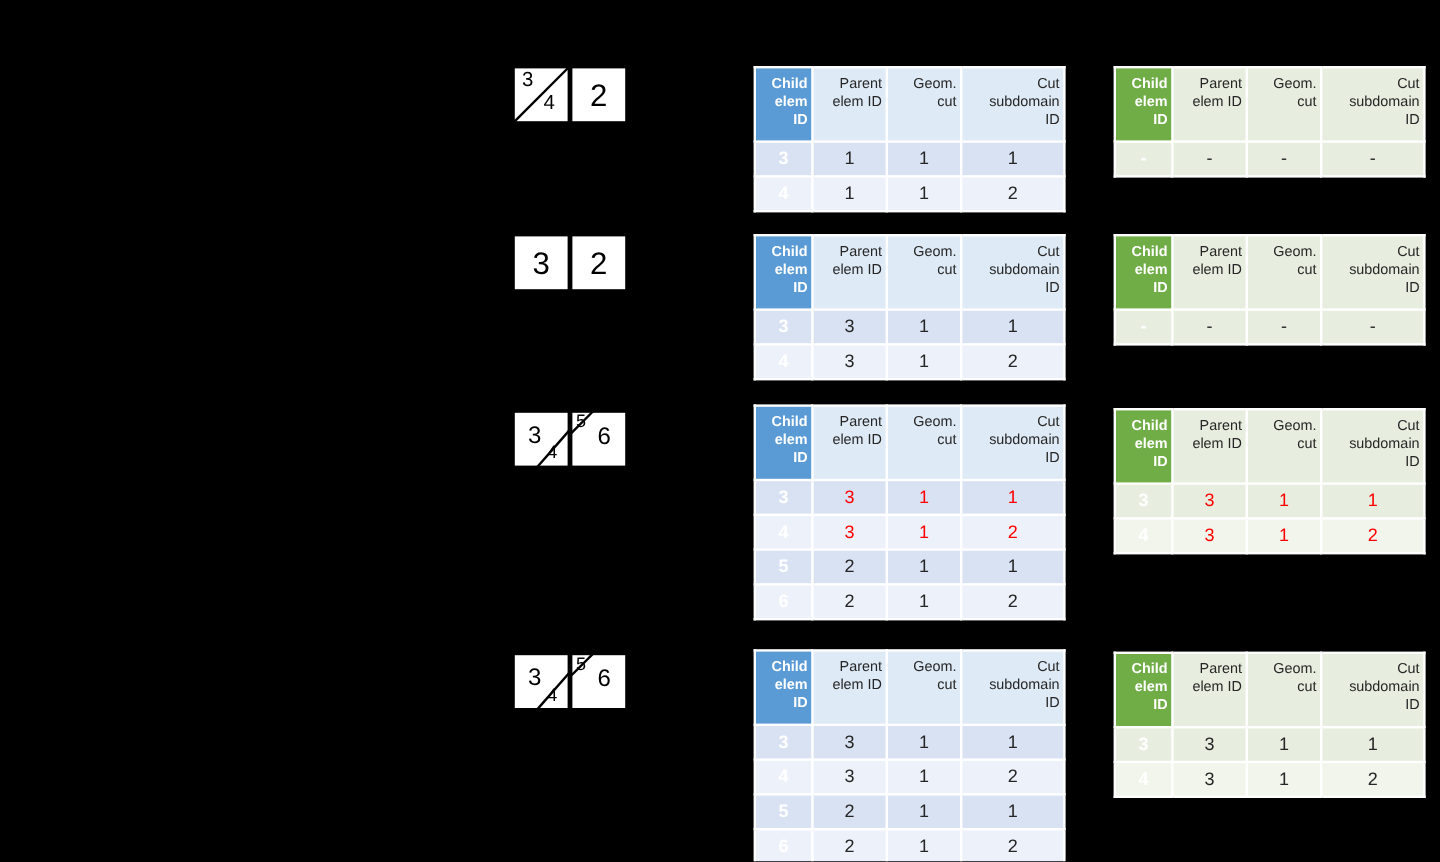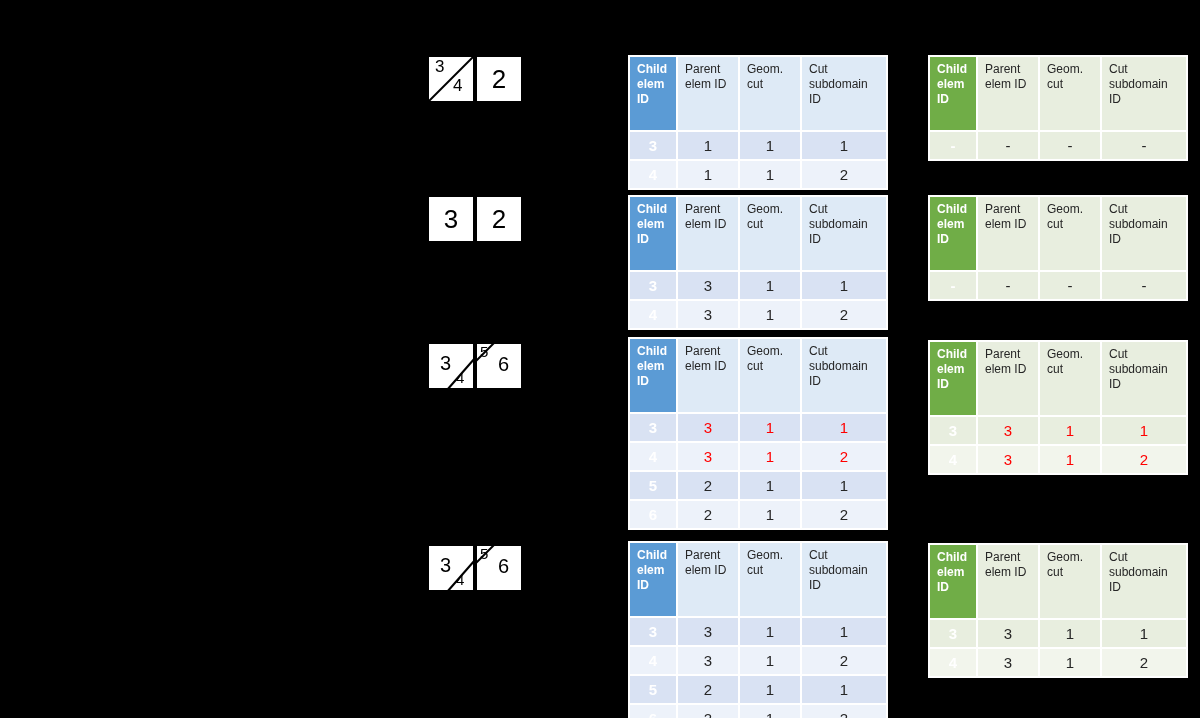--- a/index.html
+++ b/index.html
@@ -20,21 +20,21 @@
   .lbl.sm  { font-size:15px; }
   .lbl.med17 { font-size:17px; }
 
   
   table.tbl {
     position:absolute; border-collapse:collapse; table-layout:fixed;
     font-family:"Liberation Sans", sans-serif;
   }
   .tbl th, .tbl td { border:2px solid #ffffff; box-sizing:border-box; }
   .tbl th {
-    height:75px; font-size:12px; font-weight:normal; text-align:left;
+    height:62px; font-size:12px; font-weight:normal; text-align:right;
     vertical-align:top; padding:5px 3px 2px 7px; line-height:15px; color:#262626;
   }
   .tbl td {
     height:29px; font-size:15px; text-align:center; vertical-align:middle;
     padding:0; color:#262626;
   }
   
   .blue th { background:#DEEAF6; }
   .blue th.c0 { background:#5B9BD5; color:#ffffff; font-weight:bold; }
   .blue td.c0 { background:#5B9BD5; color:#ffffff; font-weight:bold; }

